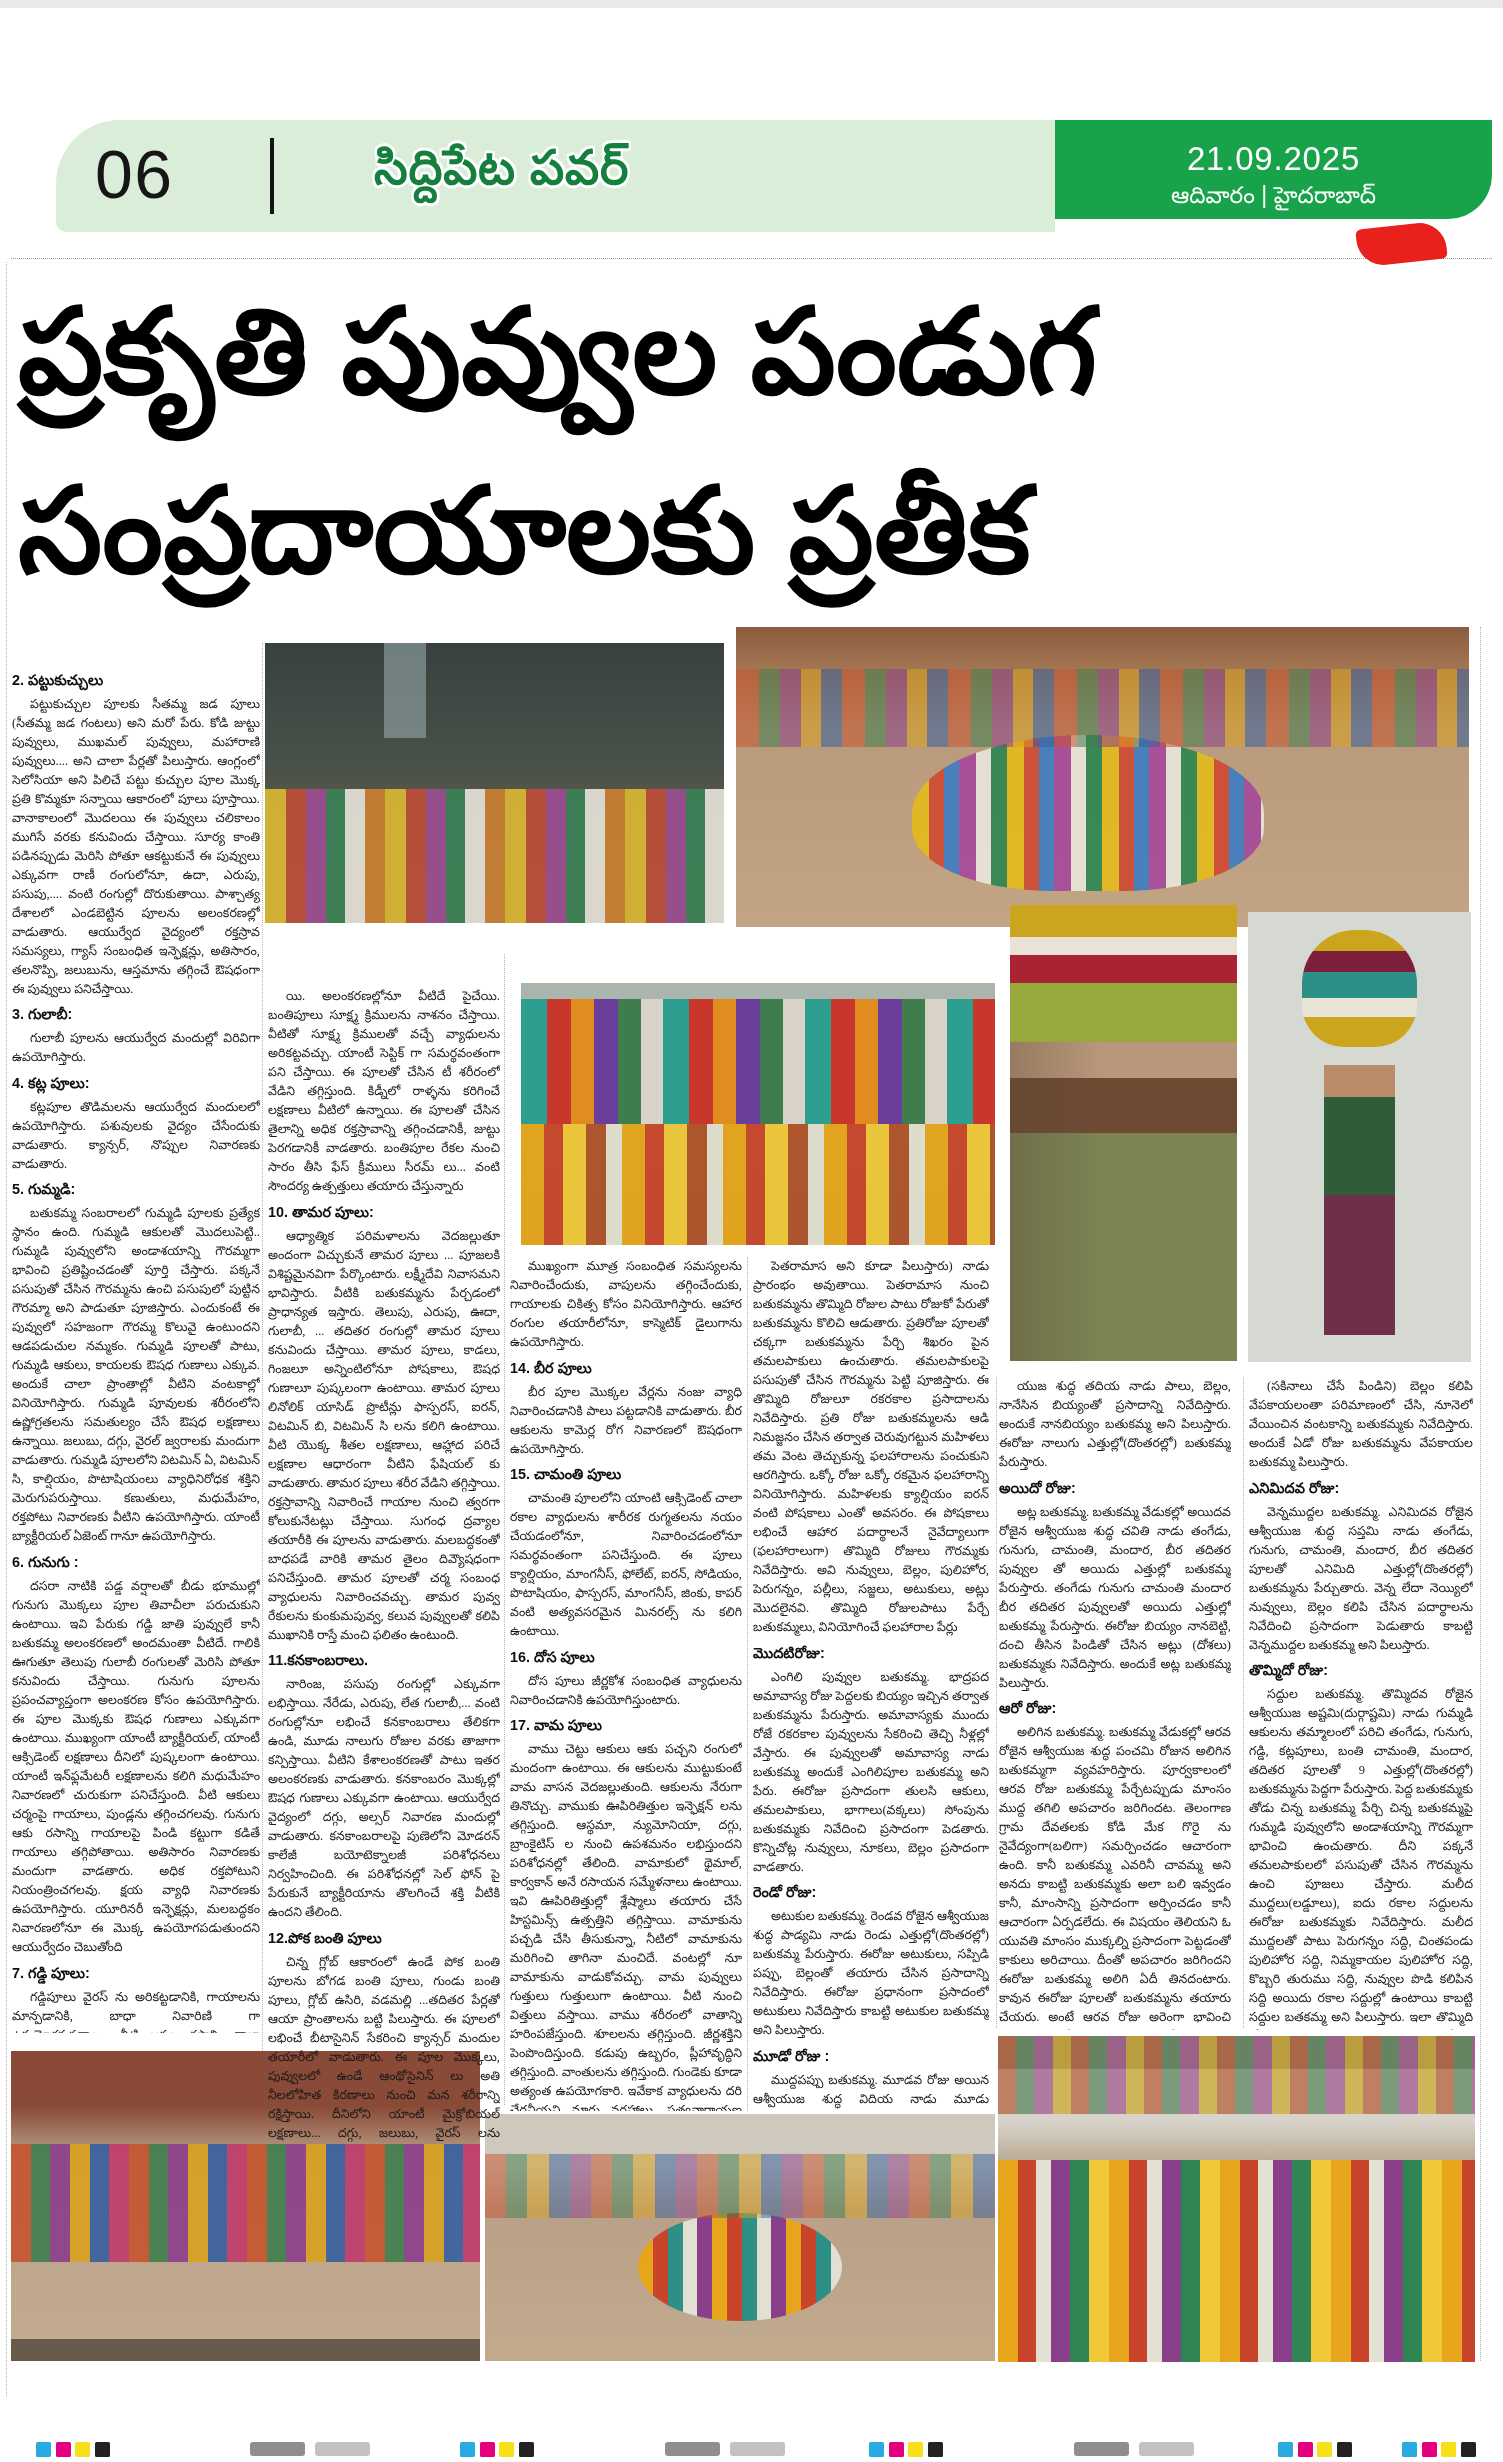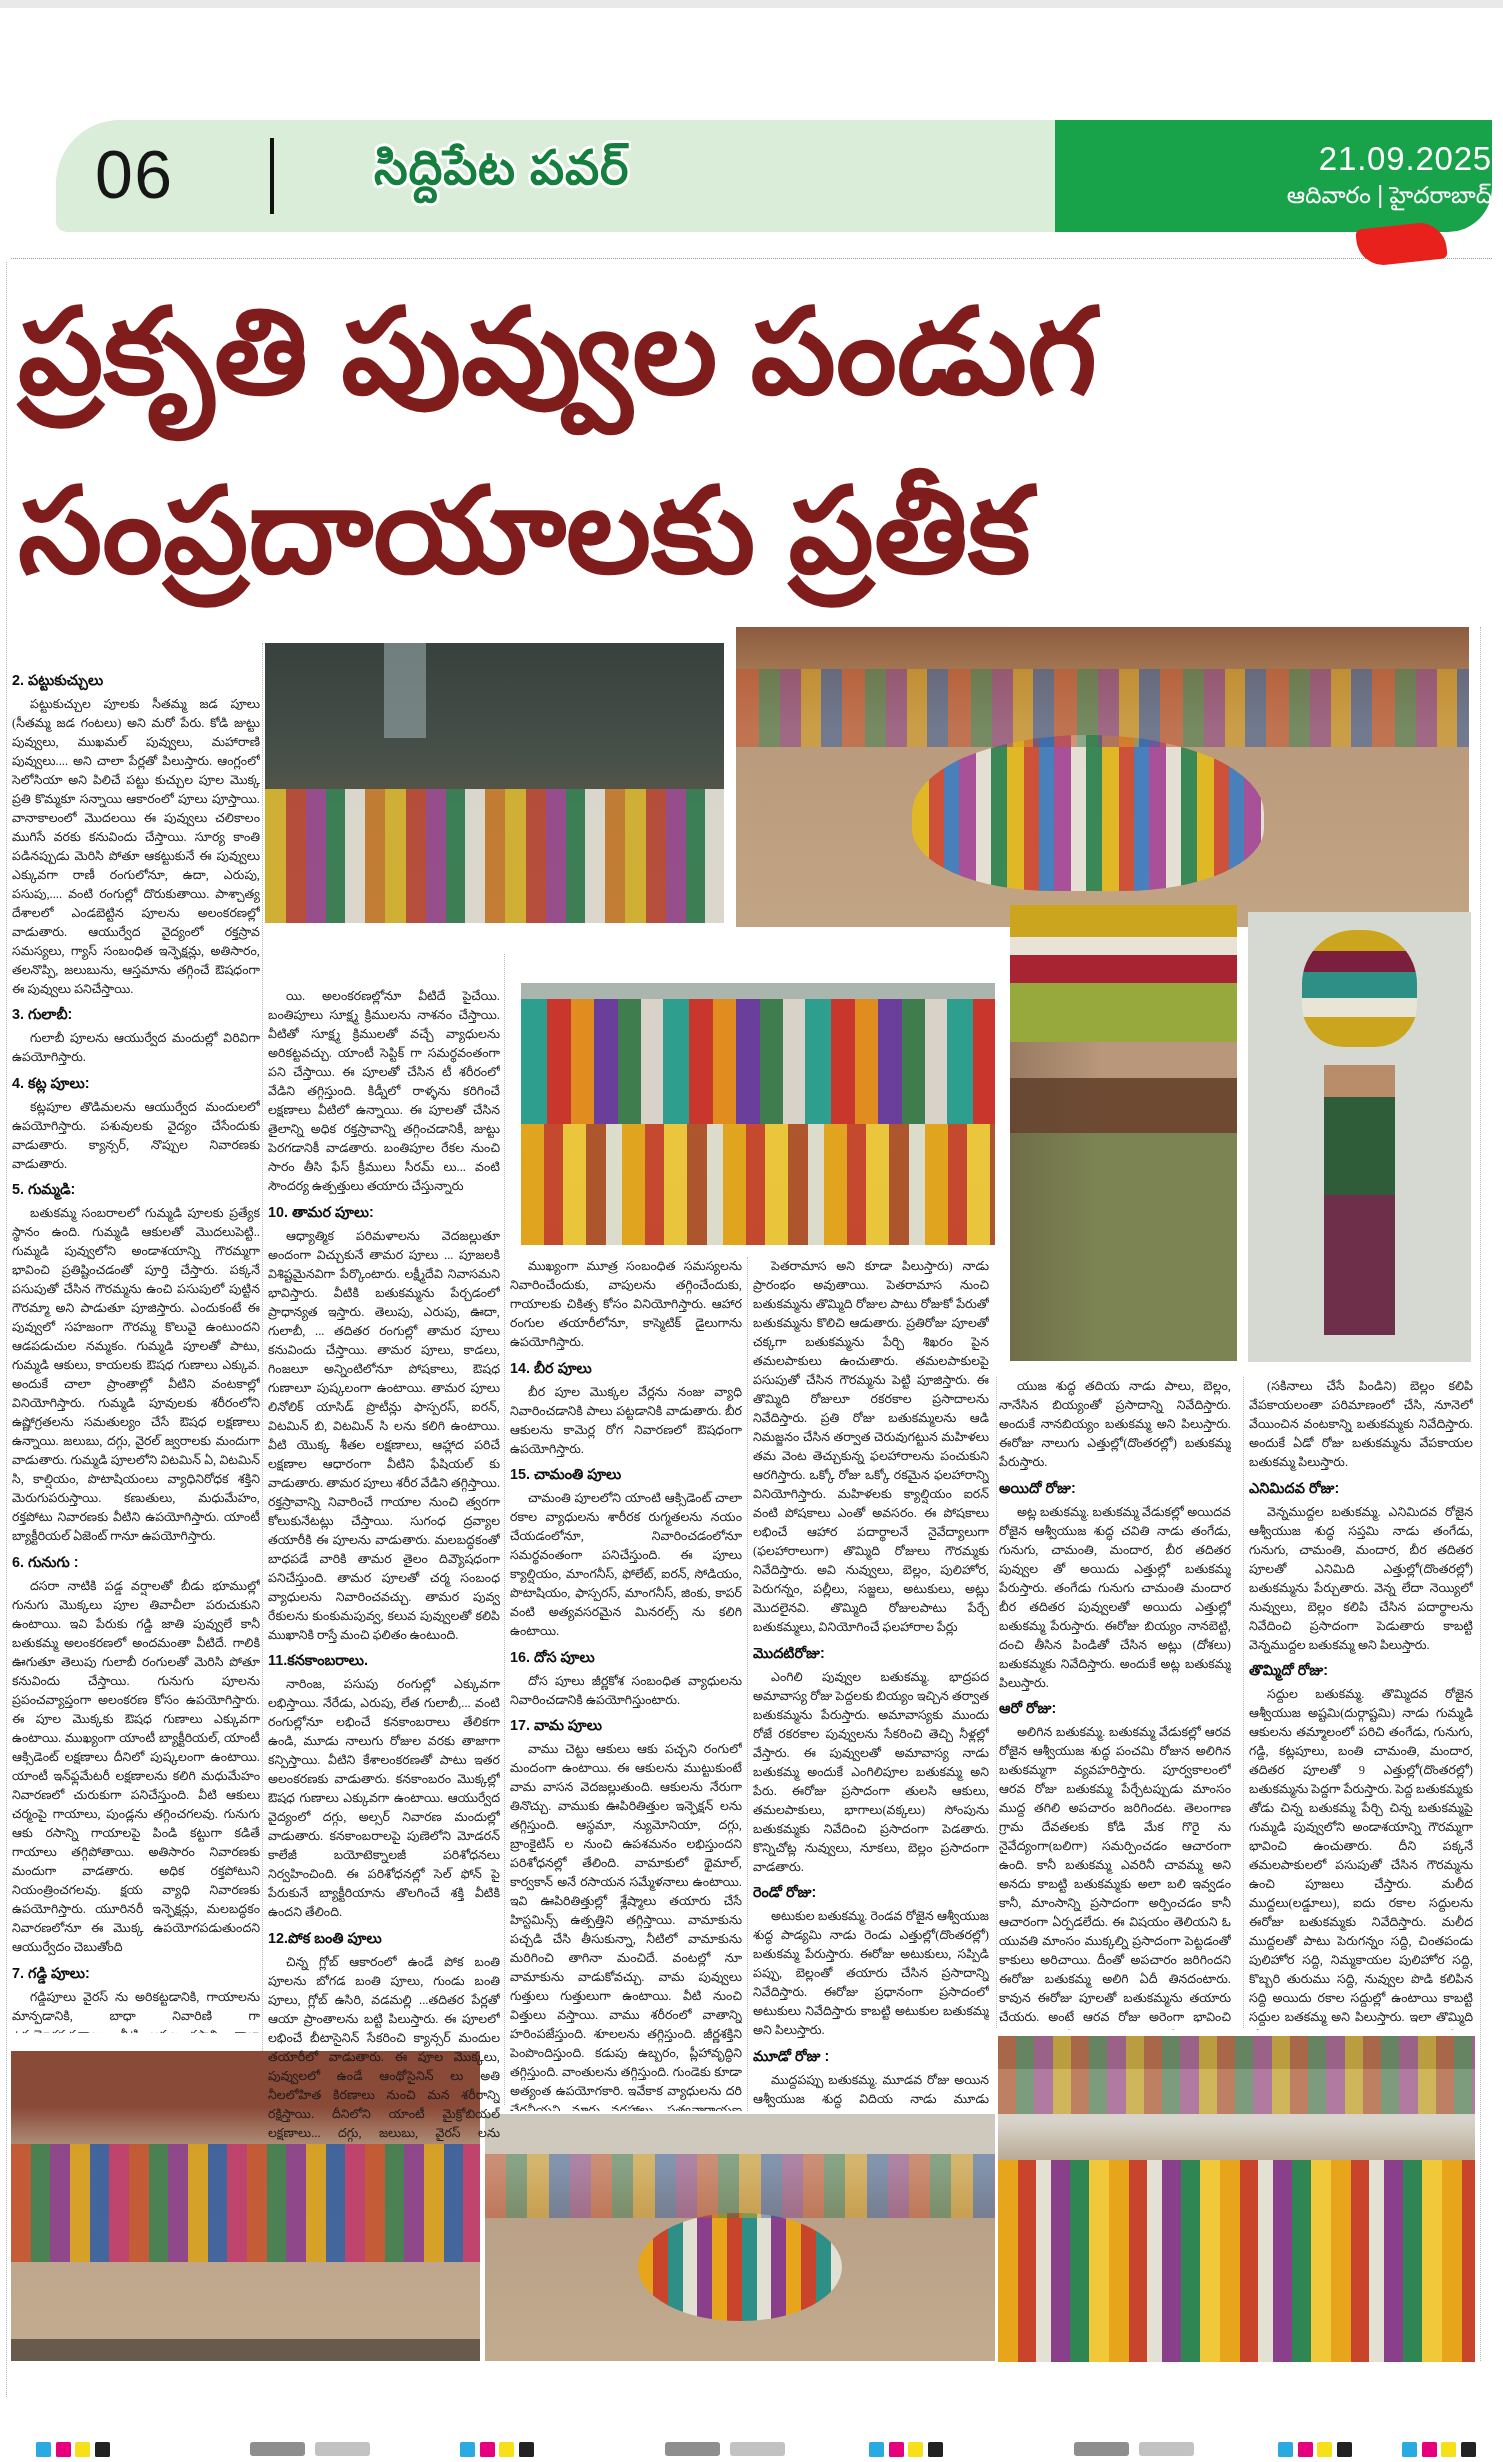--- a/index.html
+++ b/index.html
@@ -16,30 +16,30 @@
     position:absolute;left:39px;top:15px;font-size:68px;font-weight:400;color:#161616;
     font-family:"Liberation Sans",sans-serif;letter-spacing:1.5px;
   }
   #header-divider{position:absolute;left:214px;top:18px;width:3.8px;height:76px;background:#111;}
   #masthead{
     position:absolute;left:318px;top:19.7px;font-size:48px;font-weight:700;color:#15803d;
     text-shadow:-2.3px -2.3px 0 #fff,2.3px -2.3px 0 #fff,-2.3px 2.3px 0 #fff,2.3px 2.3px 0 #fff,0 3px 0 #fff,0 -3px 0 #fff;
     letter-spacing:0.8px;
   }
   #header-right{
-    position:absolute;left:1055px;top:112px;width:437px;height:112px;
-    background:#18a34a;border-radius:0 0 44px 0;color:#fff;text-align:right;
+    position:absolute;left:1055px;top:112px;width:437px;height:99px;
+    background:#18a34a;border-radius:0 0 44px 0;color:#fff;text-align:center;
   }
   #header-date{margin-top:19.7px;font-size:33px;font-weight:400;letter-spacing:0.8px;}
   #header-edition{margin-top:4.5px;font-size:23px;font-weight:400;}
   
   .hrule{position:absolute;border-top:1.5px dotted #9a9a9a;height:0;}
   .vrule{position:absolute;border-left:1.5px dotted #b5b5b5;width:0;}
   
-  #headline{position:absolute;left:18px;top:254px;width:1464px;color:#7f1d1d;font-weight:700;
+  #headline{position:absolute;left:18px;top:254px;width:1464px;color:#000000;font-weight:700;
     font-family:"Liberation Sans",sans-serif;}
   .headline-line{font-size:120px;line-height:179px;white-space:nowrap;}
   #red-ornament{position:absolute;left:1357px;top:217px;width:89px;height:38px;background:#e8211d;
     border-radius:6px 27px 6px 27px;transform:rotate(-6deg);}
   
   .col{position:absolute;overflow:hidden;text-align:justify;}
   .subhead{font-family:"Liberation Sans",sans-serif;font-weight:700;font-size:14.4px;color:#101010;
     margin:7.6px 0 3px 0;}
   .body-text{font-family:"Liberation Serif",serif;font-size:12.5px;line-height:1.52;margin:0 0 5.3px 0;
     text-indent:18px;}

